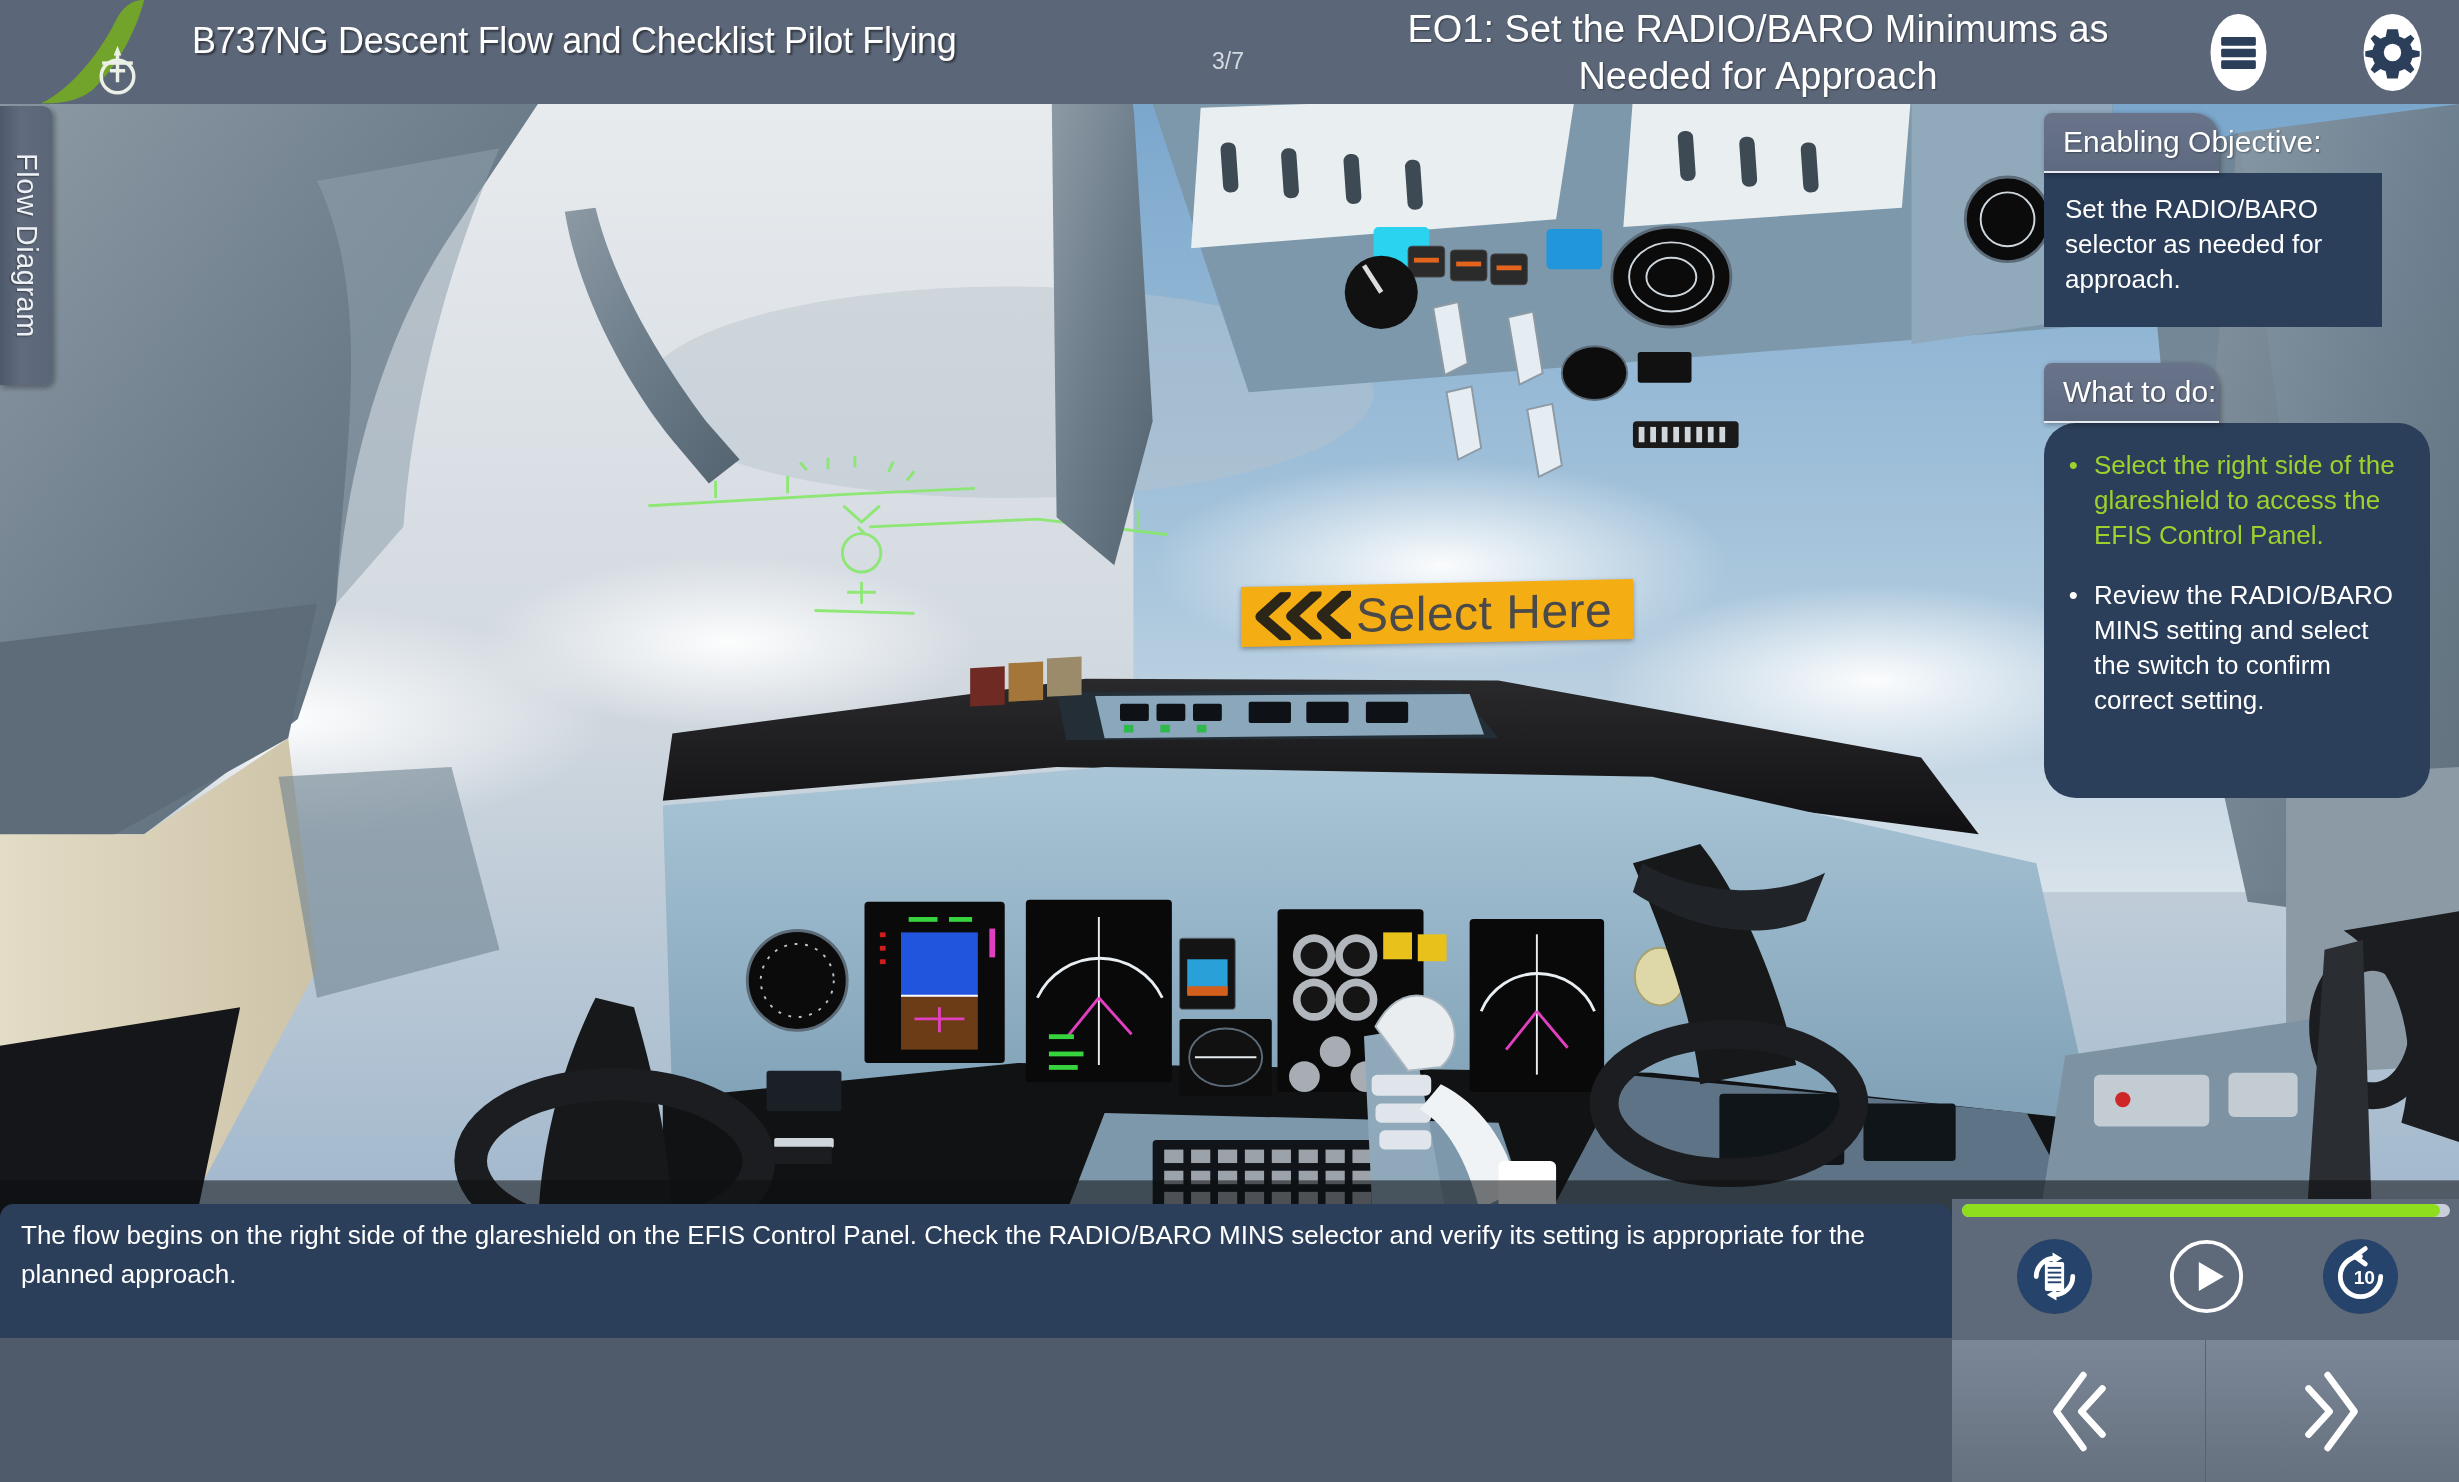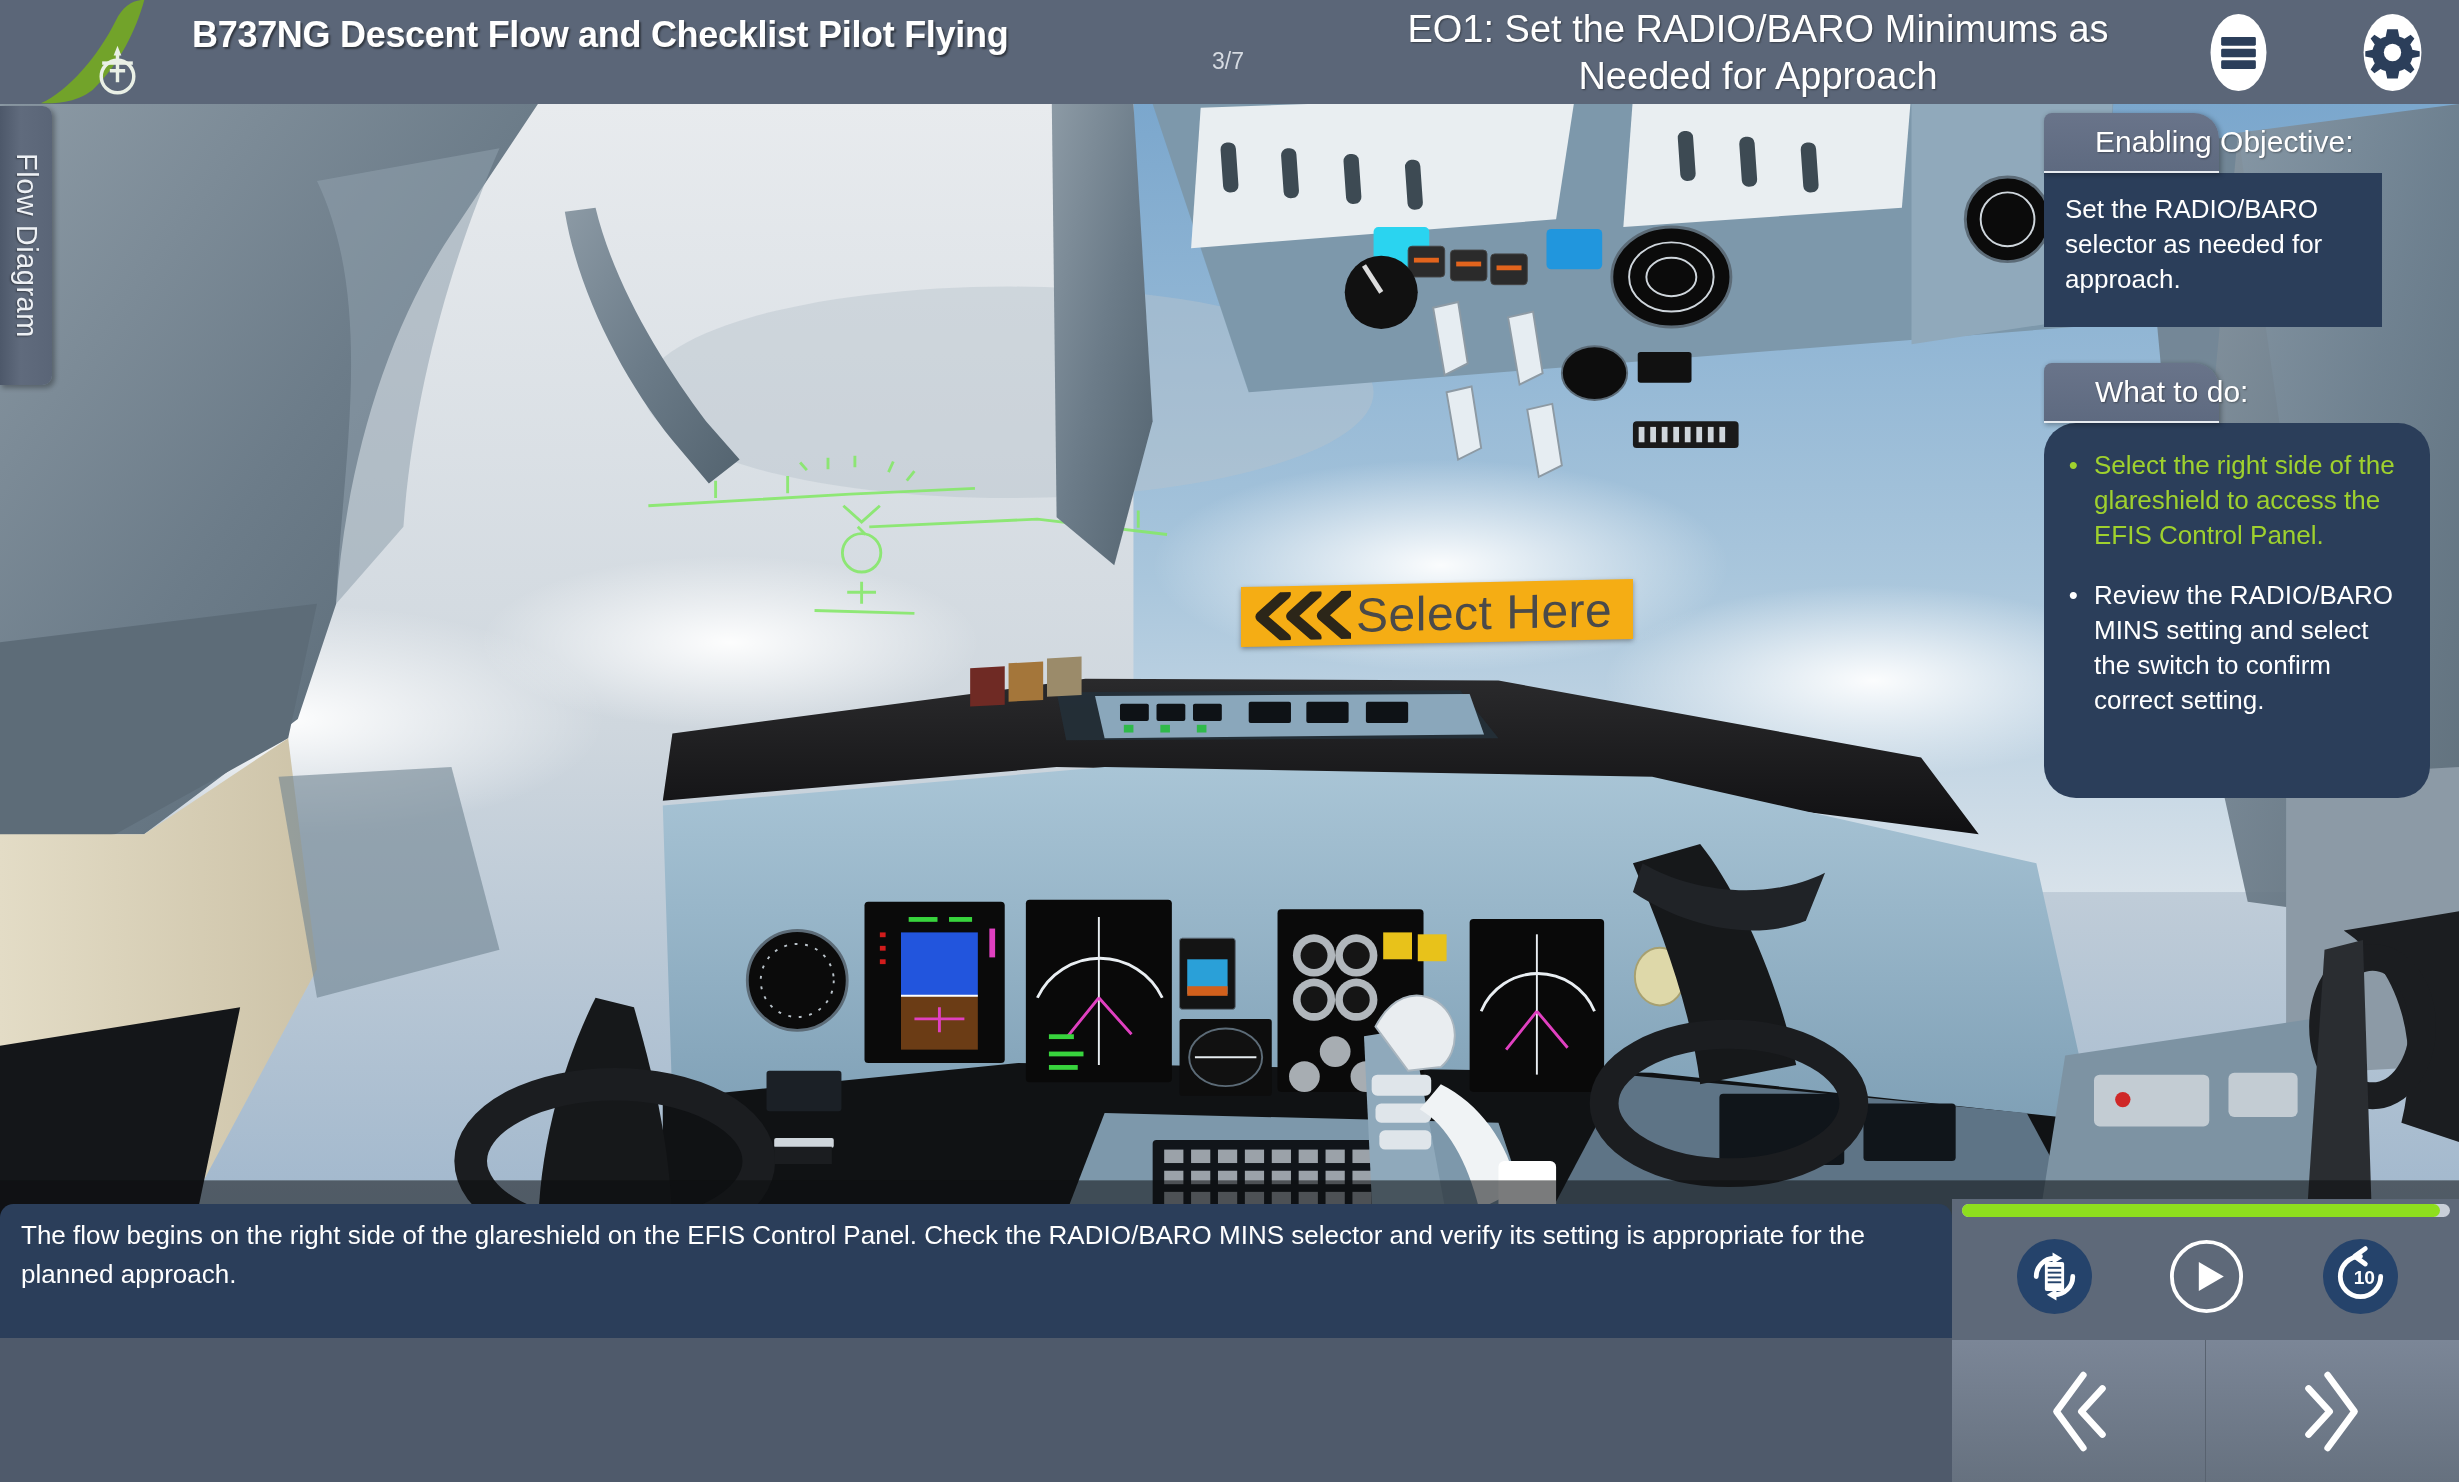--- a/index.html
+++ b/index.html
@@ -16,22 +16,22 @@
   #header {
     position: absolute; left: 0; top: 0; width: 2459px; height: 104px;
     background: #5b6678;
     z-index: 40;
   }
   #logo-wrap {
     position: absolute; left: 37px; top: -3.8px; width: 115px; height: 108px;
     overflow: hidden;
   }
   #course-title {
-    position: absolute; left: 192px; top: 14px;
-    font-size: 36px; font-weight: bold; color: #ffffff;
+    position: absolute; left: 192px; top: 20px;
+    font-size: 36px; font-weight: normal; color: #ffffff;
     letter-spacing: -0.3px;
     text-shadow: 1.9px 1.9px 1.9px rgba(0,0,0,.45);
     white-space: nowrap;
   }
   #page-count {
     position: absolute; left: 1212px; top: 48px;
     font-size: 23px; color: #d6dbe2;
   }
   #eo-title {
     position: absolute; left: 1393px; top: 5.8px; width: 730px;
@@ -94,21 +94,20 @@
   
   .side-panel { position: absolute; z-index: 30; }
   .panel-tab {
     position: relative;
     height: 60px;
     background: linear-gradient(to bottom, #69748a, #5e6a80);
     border-radius: 7.7px 25px 0 0;
     border-bottom: 2.9px solid #e7ebf0;
     display: flex; align-items: center;
     box-shadow: 1.9px 1.9px 4.8px rgba(0,0,0,.3);
-    padding-left: 32px;
   }
   .panel-tab-label {
     padding-left: 19px;
     font-size: 30px; color: #ffffff;
     text-shadow: 1px 1px 1.9px rgba(0,0,0,.35);
     white-space: nowrap;
   }
   .panel-body {
     background: #2b3e5a;
     color: #ffffff;

